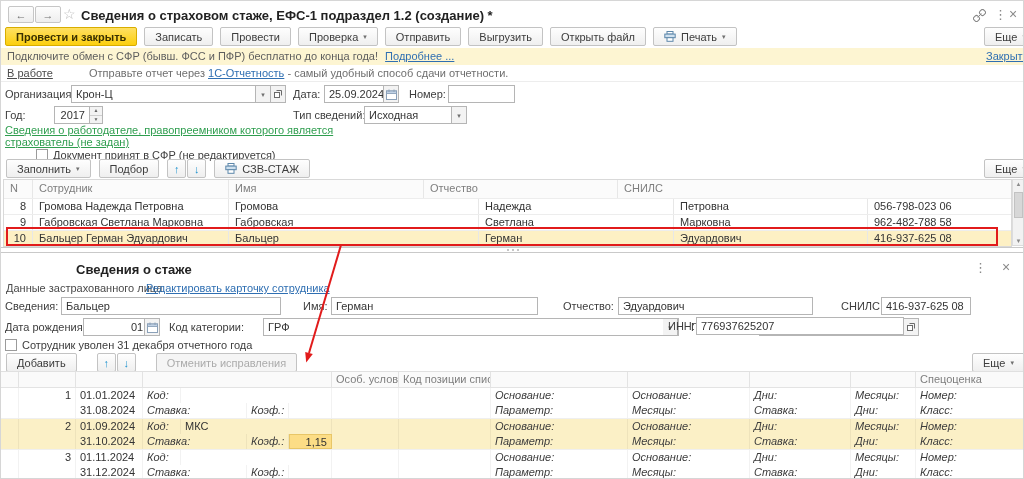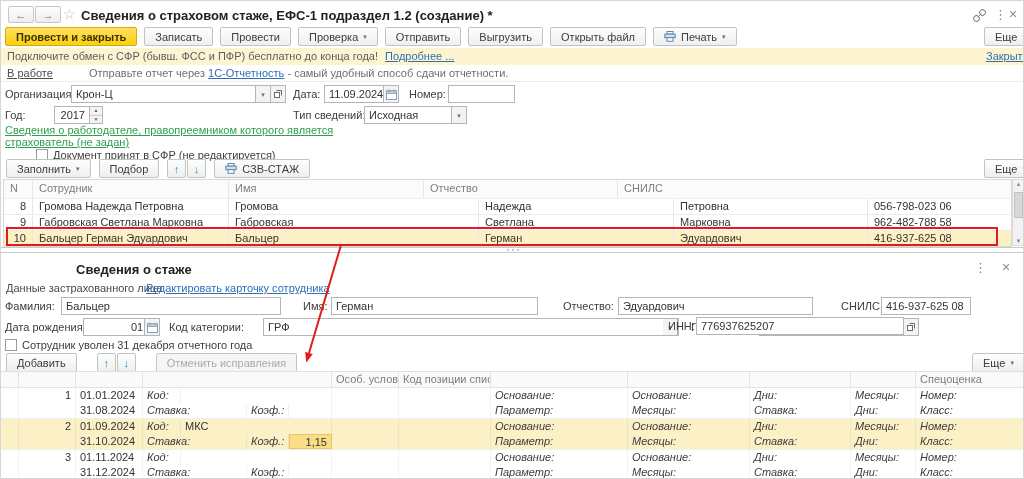--- a/index.html
+++ b/index.html
@@ -144,21 +144,21 @@
     <div class="sidebtn" style="left:255px;top:84px;">
         <span class="caret">▾</span>
       </div>
     <div class="sidebtn" style="left:270px;top:84px;">
       <svg width="10" height="10" viewBox="0 0 10 10">
         <path d="M3.5 1.5 h5 v5" fill="none" stroke="#6a6a6a"></path>
         <rect x="1.5" y="3.5" width="5" height="5" fill="#fff" stroke="#6a6a6a"></rect>
       </svg>
     </div>
     <div class="lbl" style="left:292px;top:87px;">Дата:</div>
-    <div class="input" style="left:323px;top:84px;width:60px;">11.09.2024</div>
+    <div class="input" style="left:323px;top:84px;width:60px;">25.09.2024</div>
     <div class="sidebtn" style="left:383px;top:84px;">
       <svg width="11" height="11" viewBox="0 0 11 11">
         <rect x="0.5" y="2" width="10" height="8.5" fill="#fff" stroke="#8aa0b8"></rect>
         <rect x="0.5" y="2" width="10" height="2.4" fill="#c8d8ea" stroke="#8aa0b8"></rect>
         <line x1="3" y1="0.5" x2="3" y2="3" stroke="#8aa0b8"></line>
         <line x1="8" y1="0.5" x2="8" y2="3" stroke="#8aa0b8"></line>
       </svg>
     </div>
     <div class="lbl" style="left:408px;top:87px;">Номер:</div>
     <div class="input" style="left:447px;top:84px;width:67px;"></div>
@@ -258,21 +258,21 @@
 
   <div class="ab" style="left:0;top:251px;width:1022px;height:228px;border-top:1px solid #c9c9c9;">
 
     <div class="ab panel-title" style="left:75px;top:9px;">Сведения о стаже</div>
     <div class="ab winicon" style="left:973px;top:7px;font-size:13px;">⋮</div>
     <div class="ab winicon" style="left:1001px;top:6px;font-size:14px;">×</div>
 
     <div class="lbl" style="left:5px;top:29px;color:#4a4a4a;">Данные застрахованного лица</div>
     <div class="ab link" style="left:145px;top:29px;">Редактировать карточку сотрудника</div>
 
-    <div class="lbl" style="left:4px;top:47px;">Фамилия:</div>
+    <div class="lbl" style="left:4px;top:47px;">Сведения:</div>
     <div class="input" style="left:60px;top:44px;width:220px;">Бальцер</div>
     <div class="lbl" style="left:302px;top:47px;">Имя:</div>
     <div class="input" style="left:330px;top:44px;width:207px;">Герман</div>
     <div class="lbl" style="left:562px;top:47px;">Отчество:</div>
     <div class="input" style="left:617px;top:44px;width:195px;">Эдуардович</div>
     <div class="lbl" style="left:840px;top:47px;">СНИЛС:</div>
     <div class="input" style="left:880px;top:44px;width:90px;">416-937-625 08</div>
 
     <div class="lbl" style="left:4px;top:68px;">Дата рождения:</div>
     <div class="input" style="left:82px;top:65px;width:62px;padding-left:47px;">01.01.1966</div>

